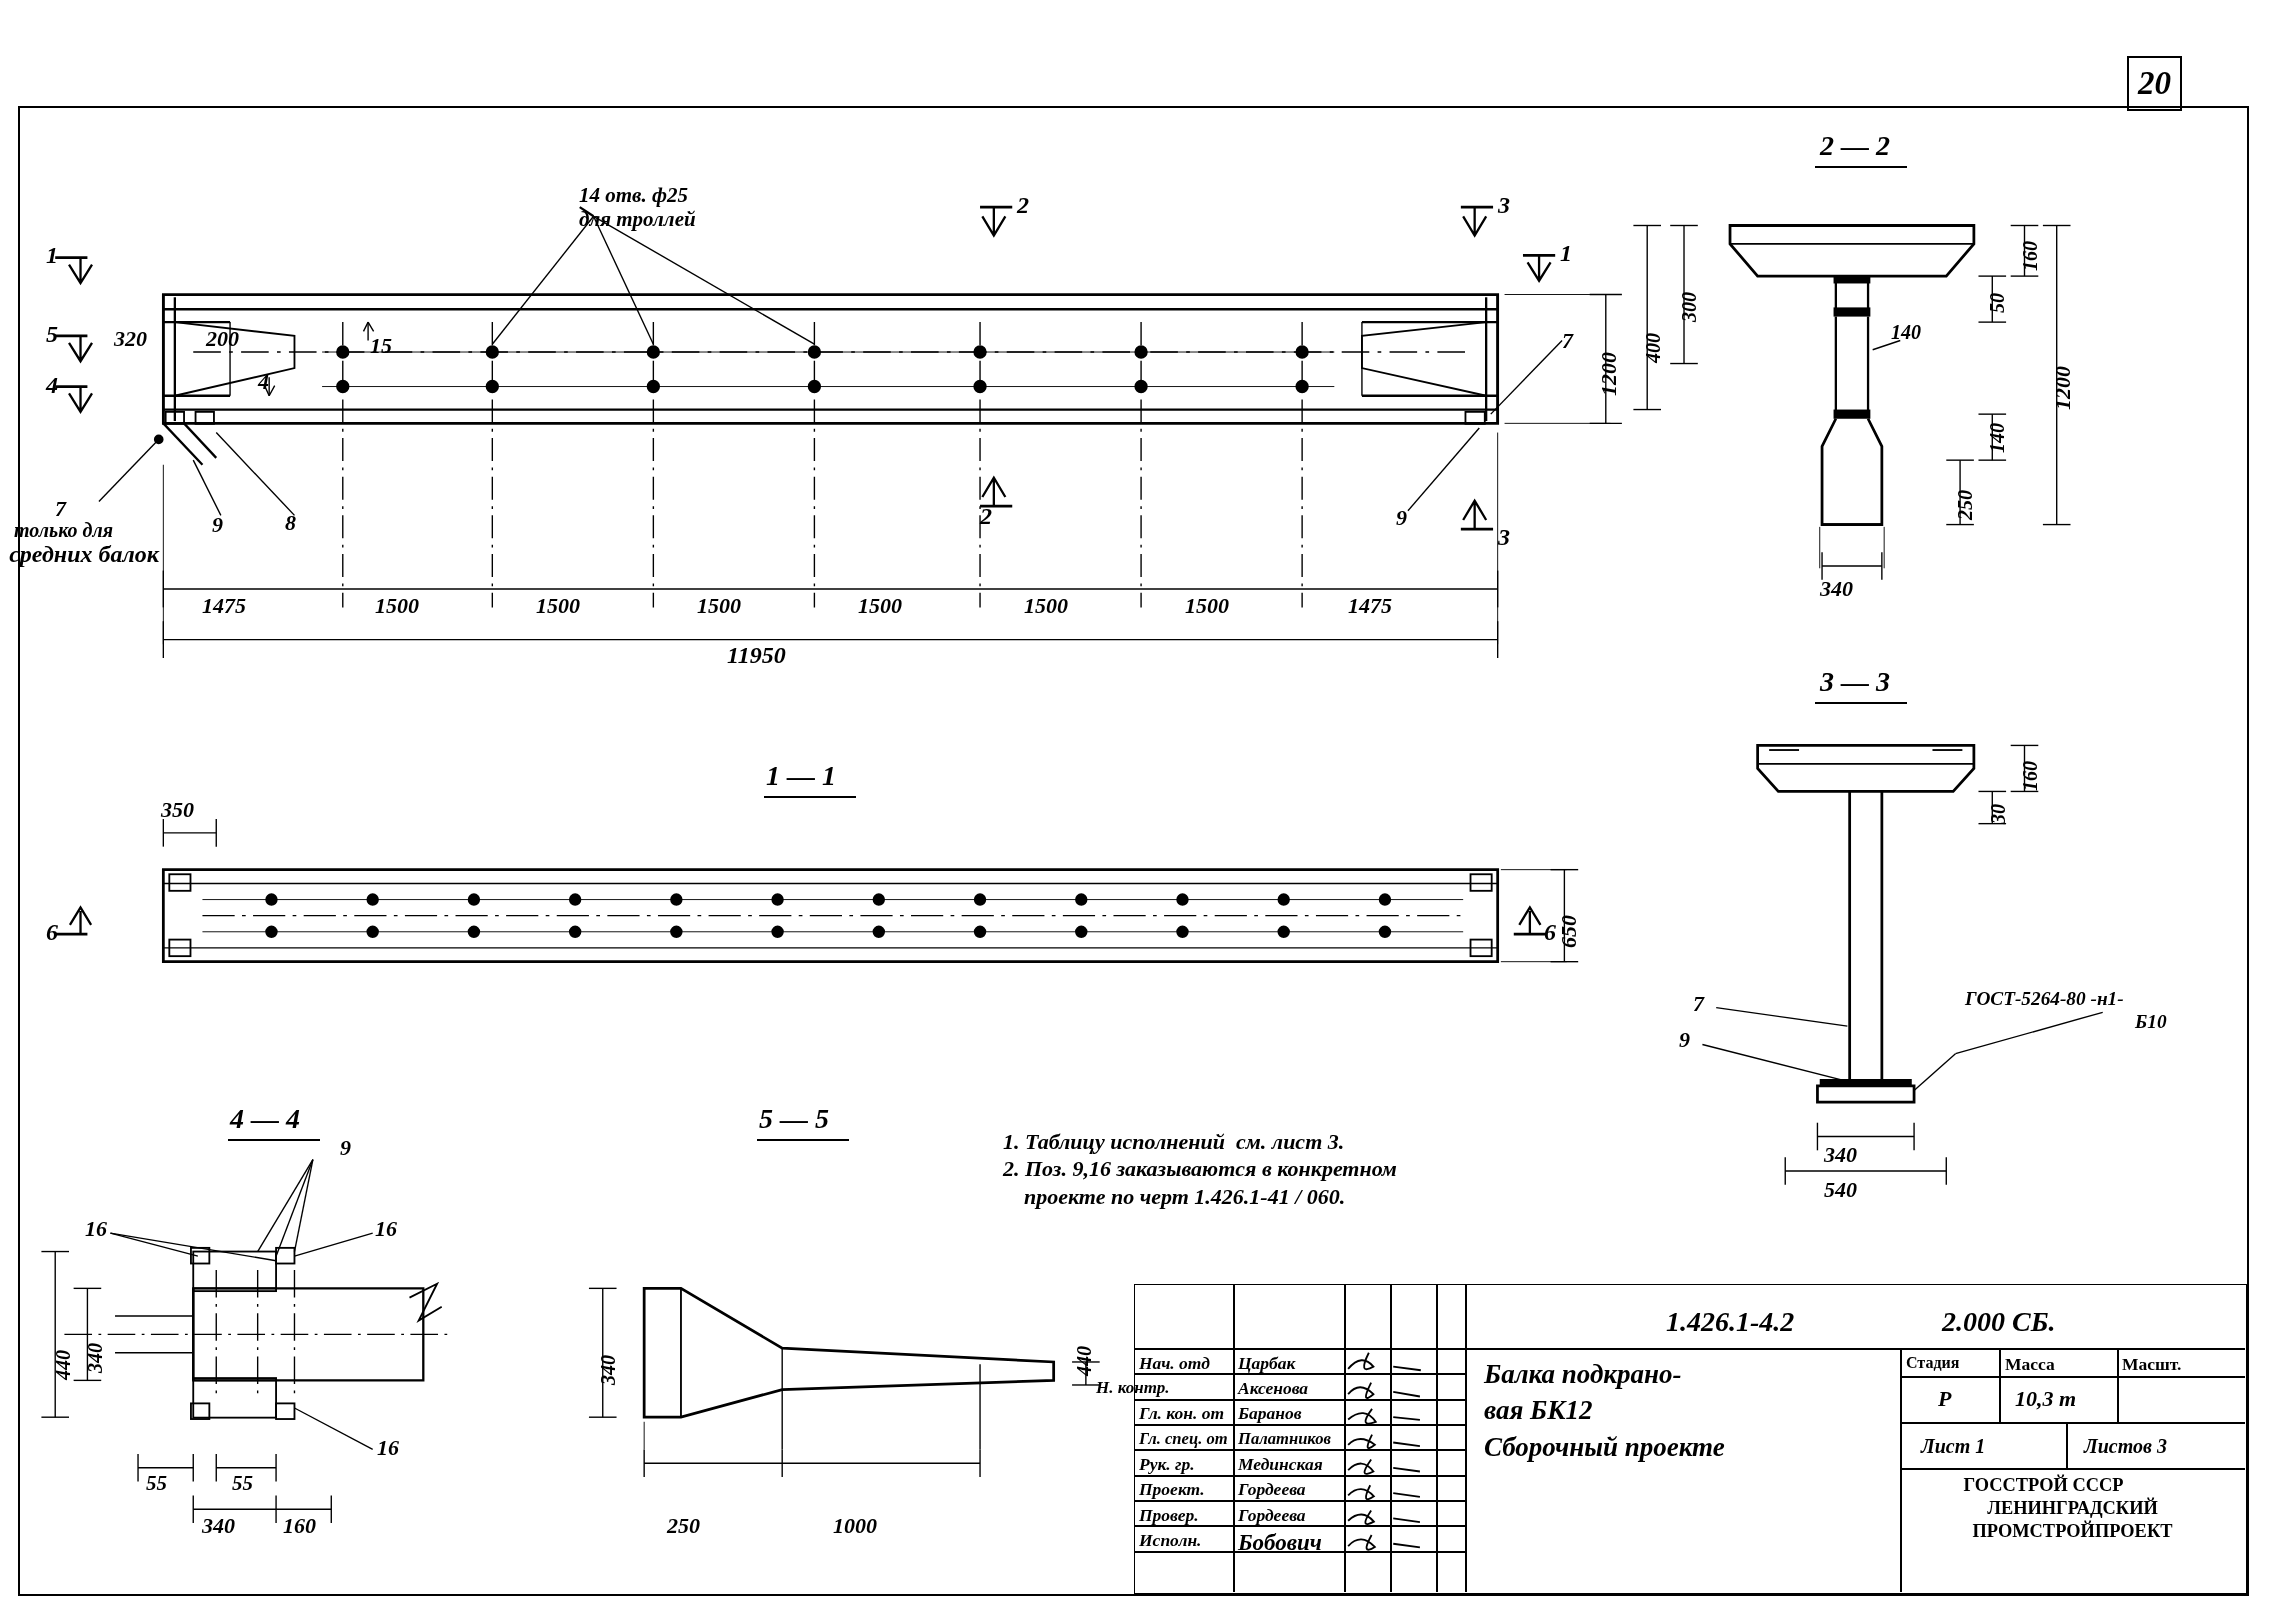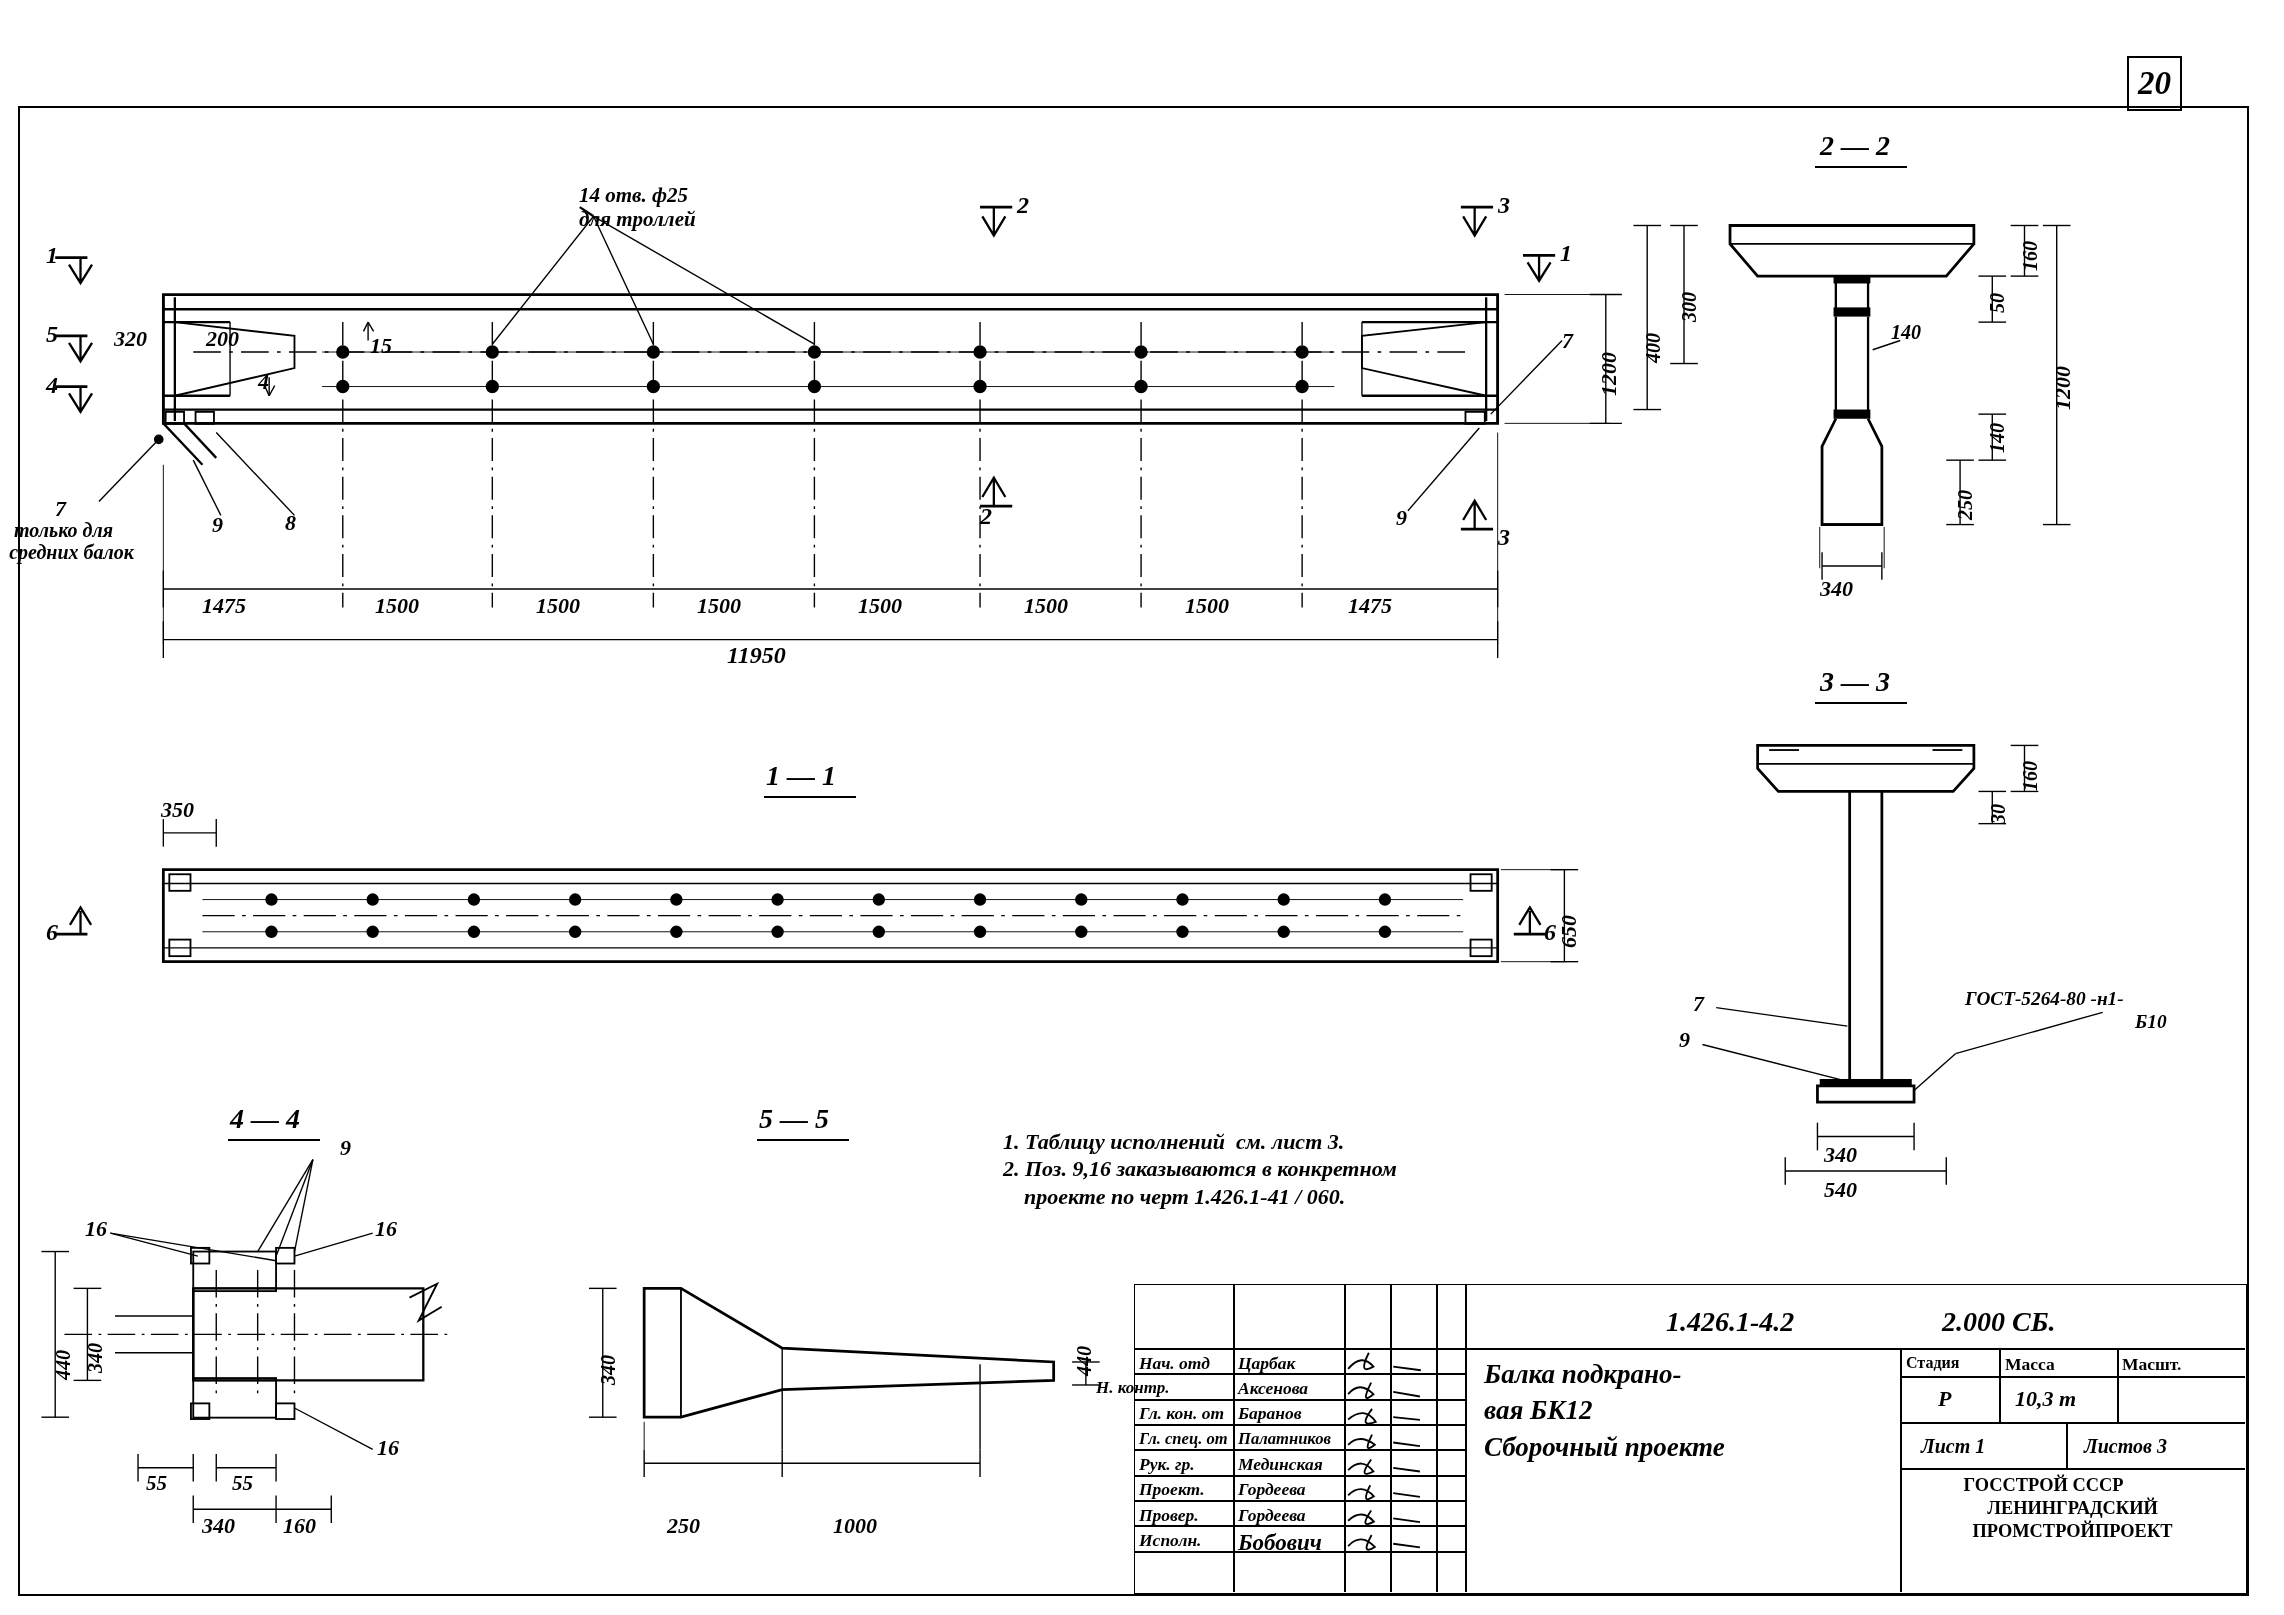--- a/index.html
+++ b/index.html
@@ -349,21 +349,21 @@
   <div class="txt" style="left:114px;top:327px;font-size:22px;">320</div>
   <div class="txt" style="left:206px;top:327px;font-size:22px;">200</div>
   <div class="txt" style="left:370px;top:334px;font-size:22px;">15</div>
   <div class="txt" style="left:258px;top:370px;font-size:22px;">4</div>
   <div class="txt" style="left:55px;top:497px;font-size:22px;">7</div>
   <div class="txt" style="left:212px;top:513px;font-size:22px;">9</div>
   <div class="txt" style="left:285px;top:511px;font-size:22px;">8</div>
   <div class="txt" style="left:1562px;top:329px;font-size:22px;">7</div>
   <div class="txt" style="left:1396px;top:506px;font-size:22px;">9</div>
   <div class="txt" style="left:14px;top:520px;font-size:20px;">только для</div>
-  <div class="txt" style="left:9.2px;top:542px;font-size:20px;">средних балок</div>
+  <div class="txt" style="left:9.2px;top:542px;font-size:24px;">средних балок</div>
 
   <div class="txt rot" style="left:1597px;top:396px;font-size:22px;transform:rotate(-90deg);">1200</div>
 
   <div class="txt" style="left:202px;top:594px;font-size:22px;">1475</div>
   <div class="txt" style="left:375px;top:594px;font-size:22px;">1500</div>
   <div class="txt" style="left:536px;top:594px;font-size:22px;">1500</div>
   <div class="txt" style="left:697px;top:594px;font-size:22px;">1500</div>
   <div class="txt" style="left:858px;top:594px;font-size:22px;">1500</div>
   <div class="txt" style="left:1024px;top:594px;font-size:22px;">1500</div>
   <div class="txt" style="left:1185px;top:594px;font-size:22px;">1500</div>

